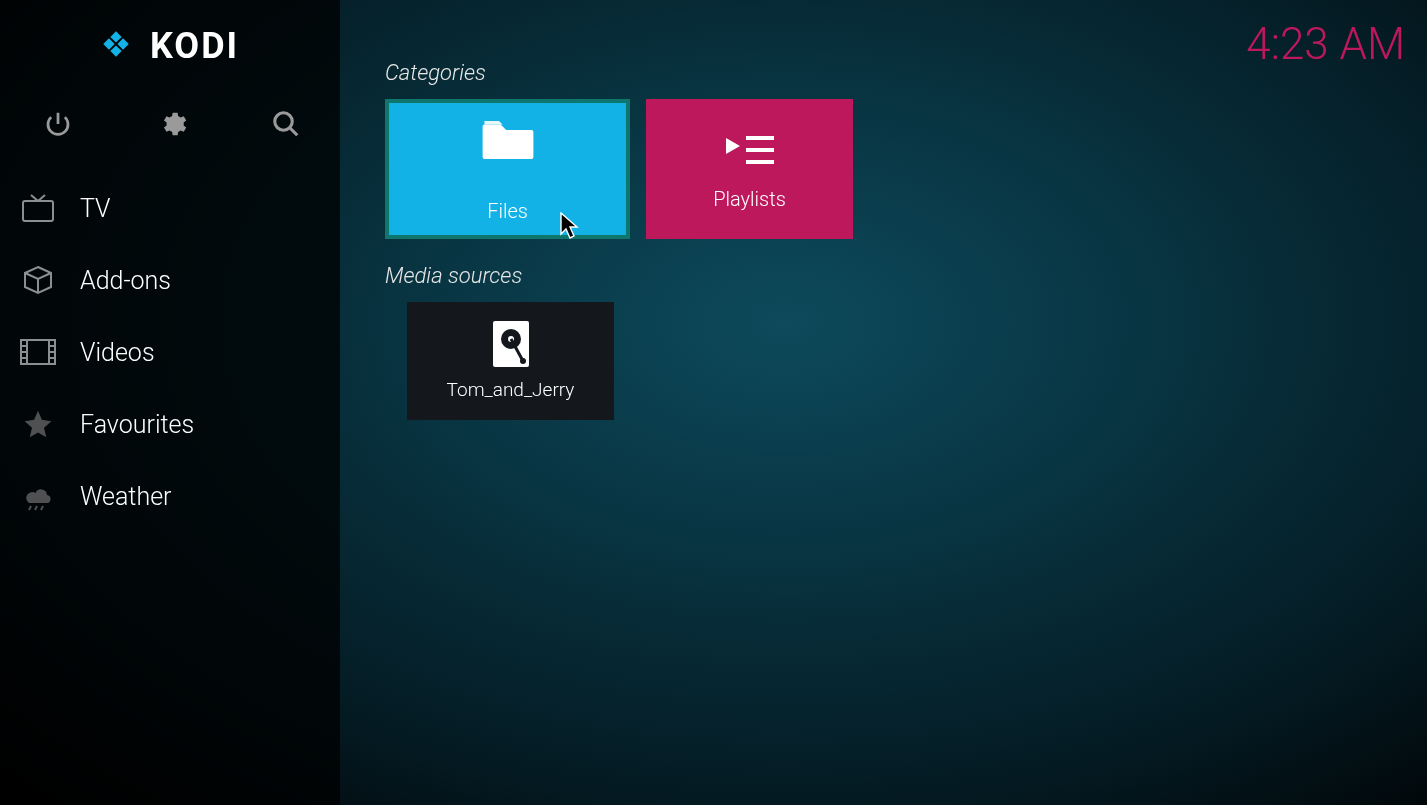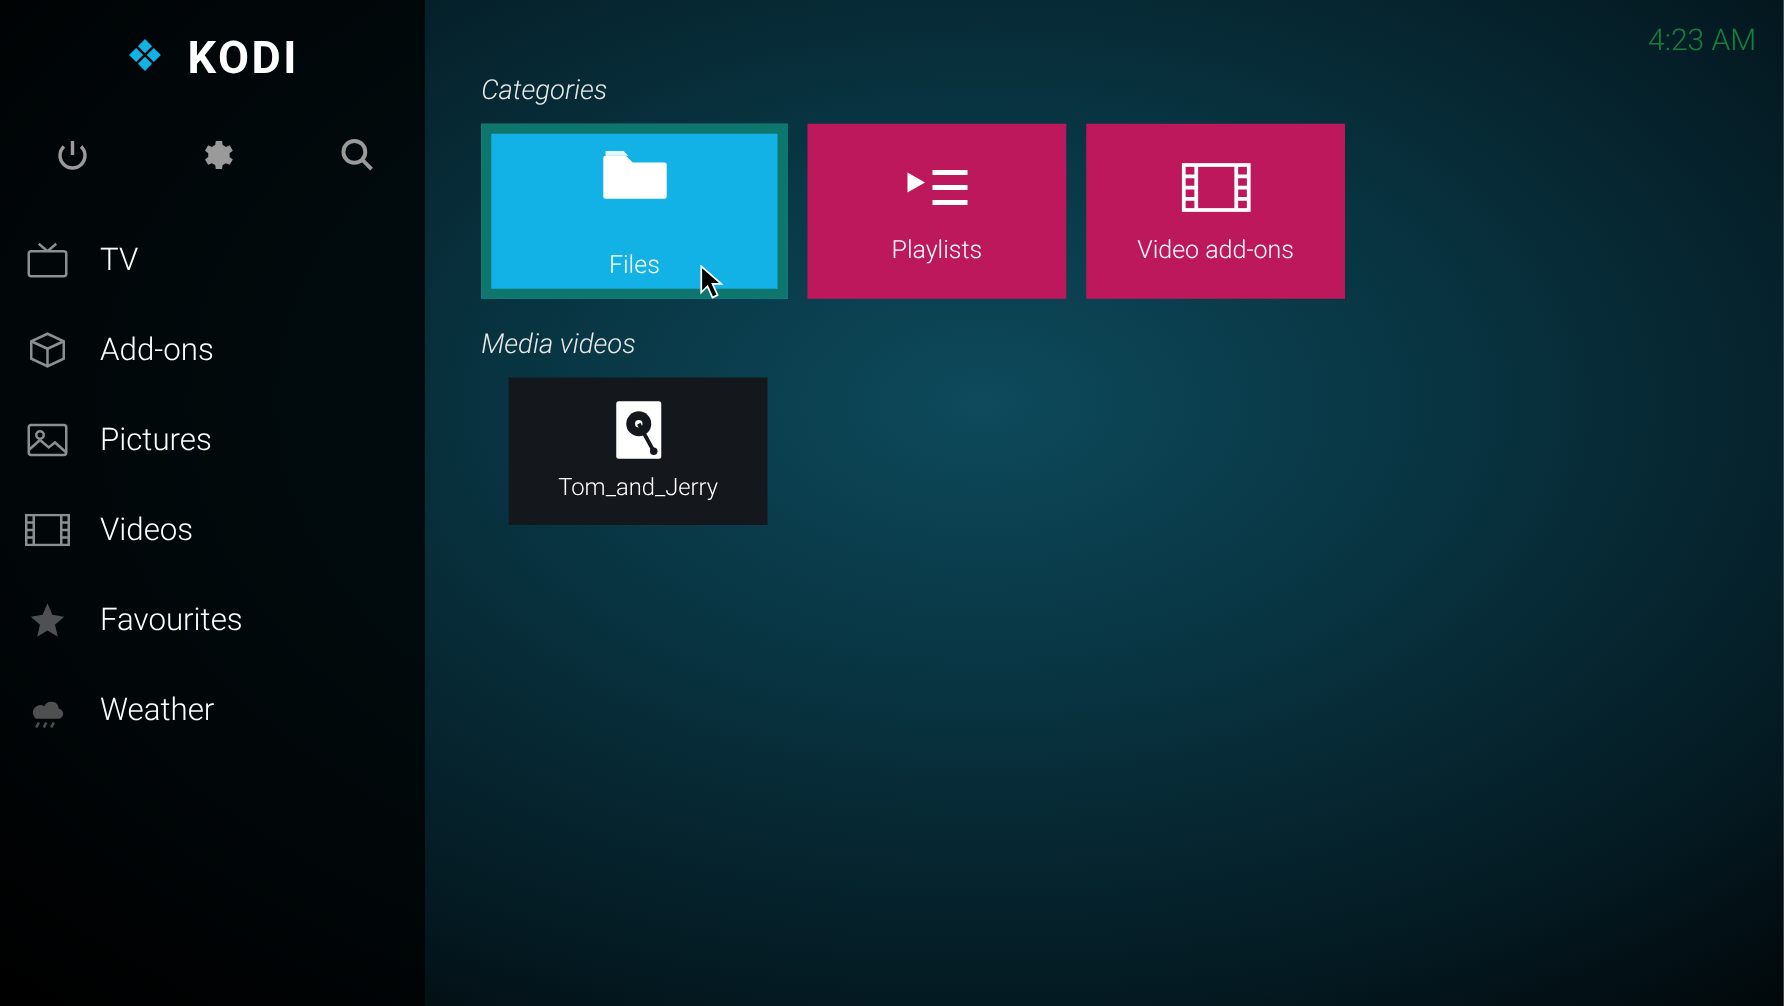--- a/index.html
+++ b/index.html
@@ -66,23 +66,23 @@
   }
   .main {
     position: absolute;
     left: 385px;
     top: 60px;
     width: 990px;
   }
   .clock {
     position: absolute;
     top: 18px; right: 22px;
-    font-size: 24px;
-    font-weight: 300;
-    color: #15803d;
+    font-size: 44px;
+    font-weight: 300;
+    color: #be185d;
   }
   .section-title {
     font-size: 22px;
     font-weight: 300;
     color: #e8e8e8;
     margin-bottom: 14px;
     font-style: italic;
   }
   .tiles-row {
     display: flex;
@@ -96,21 +96,21 @@
     flex-direction: column;
     align-items: center;
     justify-content: center;
     gap: 14px;
     cursor: pointer;
     position: relative;
   }
   .tile.selected {
     width: 245px;
     background: #12b2e7;
-    border: 8px solid #0f766e;
+    border: 4px solid #0f766e;
     gap: 37px;
   }
   .tile-icon {
     width: 58px; height: 46px;
     display: flex; align-items: center; justify-content: center;
   }
   .tile-label {
     font-size: 20px;
     font-weight: 300;
     color: #ffffff;
@@ -201,30 +201,20 @@
         <svg width="32" height="32" viewBox="0 0 32 32" fill="none" stroke="#ffffff" stroke-width="2">
           <path d="M16 3l13 6v14l-13 6-13-6V9z"></path>
             <path d="M3 9l13 6 13-6"></path>
             <line x1="16" y1="15" x2="16" y2="29"></line>
         </svg>
       </span>
       <span class="nav-label">Add-ons</span>
     </div>
     <div class="nav-item">
       <span class="nav-icon">
-        <svg width="34" height="28" viewBox="0 0 34 28" fill="none" stroke="#ffffff" stroke-width="2">
-          <rect x="2" y="2" width="30" height="24" rx="2"></rect>
-          <circle cx="11" cy="10" r="3"></circle>
-            <path d="M2 22l9-8 7 6 5-4 9 8"></path>
-        </svg>
-      </span>
-      <span class="nav-label">Pictures</span>
-    </div>
-    <div class="nav-item">
-      <span class="nav-icon">
         <svg width="36" height="26" viewBox="0 0 36 26" fill="none" stroke="#ffffff" stroke-width="2">
           <rect x="1" y="1" width="34" height="24"></rect>
           <line x1="7" y1="1" x2="7" y2="25"></line>
             <line x1="29" y1="1" x2="29" y2="25"></line>
           <line x1="1" y1="7" x2="7" y2="7"></line>
             <line x1="1" y1="13" x2="7" y2="13"></line>
             <line x1="1" y1="19" x2="7" y2="19"></line>
           <line x1="29" y1="7" x2="35" y2="7"></line>
             <line x1="29" y1="13" x2="35" y2="13"></line>
             <line x1="29" y1="19" x2="35" y2="19"></line>
@@ -275,39 +265,23 @@
         <svg width="52" height="36" viewBox="0 0 52 36" fill="#ffffff">
           <path d="M2 6l14 8-14 8z"></path>
           <rect x="22" y="4" width="28" height="4"></rect>
           <rect x="22" y="16" width="28" height="4"></rect>
           <rect x="22" y="28" width="28" height="4"></rect>
         </svg>
       </span>
       <span class="tile-label">Playlists</span>
     </div>
 
-    <div class="tile">
-      <span class="tile-icon">
-        <svg width="56" height="40" viewBox="0 0 56 40" fill="none" stroke="#ffffff" stroke-width="3">
-          <rect x="2" y="2" width="52" height="36"></rect>
-          <line x1="12" y1="2" x2="12" y2="38"></line>
-            <line x1="44" y1="2" x2="44" y2="38"></line>
-          <line x1="2" y1="11" x2="12" y2="11"></line>
-            <line x1="2" y1="20" x2="12" y2="20"></line>
-            <line x1="2" y1="29" x2="12" y2="29"></line>
-          <line x1="44" y1="11" x2="54" y2="11"></line>
-            <line x1="44" y1="20" x2="54" y2="20"></line>
-            <line x1="44" y1="29" x2="54" y2="29"></line>
-        </svg>
-      </span>
-      <span class="tile-label">Video add-ons</span>
-    </div>
-  </div>
-
-  <div class="section-title">Media videos</div>
+  </div>
+
+  <div class="section-title">Media sources</div>
   <div class="source-row">
     <div class="source-tile">
       <span class="source-icon">
         <svg width="44" height="50" viewBox="0 0 44 50" fill="#ffffff">
           <rect x="4" y="2" width="36" height="46" rx="2" fill="#ffffff"></rect>
           <circle cx="22" cy="20" r="10" fill="#14181c"></circle>
           <circle cx="22" cy="20" r="3" fill="#ffffff"></circle>
           <path d="M22 20 L34 42" stroke="#14181c" stroke-width="3"></path>
           <circle cx="34" cy="42" r="3" fill="#14181c"></circle>
         </svg>

